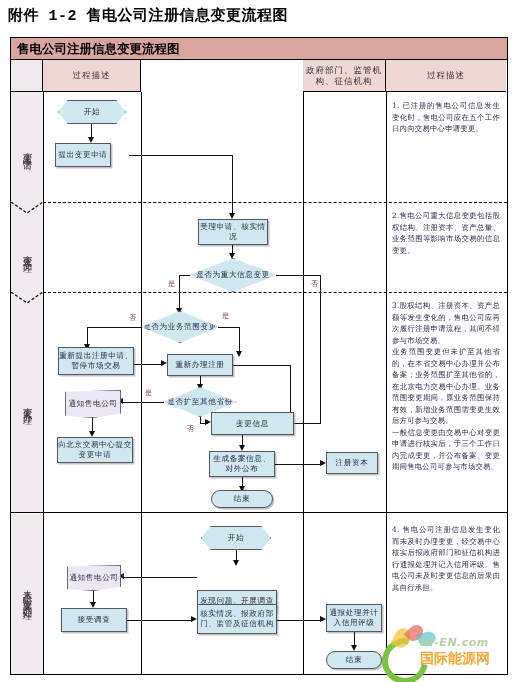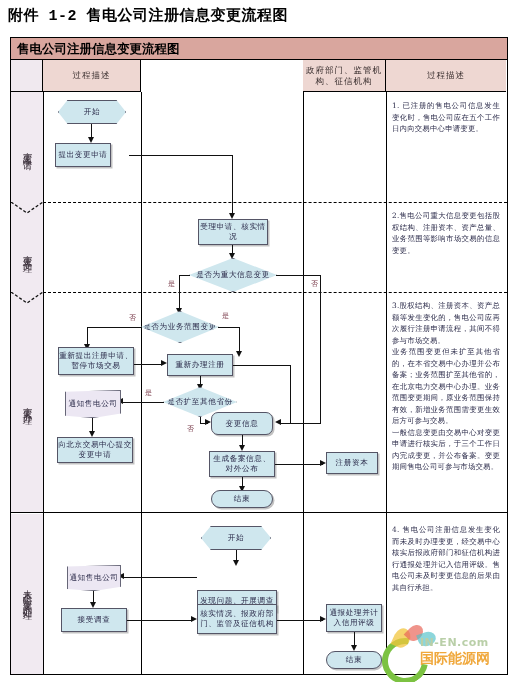--- a/index.html
+++ b/index.html
@@ -56,21 +56,21 @@
 
   .elabel{position:absolute;font-size:7px;color:#7a3b4a;font-family:"DejaVu Serif","Liberation Serif",serif;}
 
   
   .desc{position:absolute;font-size:7.4px;line-height:11.5px;color:#2b2b4a;text-align:justify;
     font-family:"DejaVu Serif","Liberation Serif",serif;letter-spacing:.2px;}
 
   
   .wm{position:absolute;right:0;bottom:0;width:140px;height:60px;pointer-events:none;}
   .wm .leaf{position:absolute;border-radius:50% 50% 50% 0;}
-  .wm .t1{position:absolute;left:42px;top:14px;font-size:11px;font-weight:bold;color:#b9cfa8;letter-spacing:.5px;}
+  .wm .t1{position:absolute;left:42px;top:14px;font-size:11px;font-style:italic;font-weight:bold;color:#b9cfa8;letter-spacing:.5px;}
   .wm .t2{position:absolute;left:42px;top:28px;font-size:14px;font-weight:bold;color:#f0a83c;letter-spacing:0;}
   .wm .ring{position:absolute;left:4px;top:16px;width:34px;height:34px;border:6px solid #7cc242;border-radius:50%;border-right-color:transparent;transform:rotate(-35deg);}
 </style>
 </head>
 <body>
 
 <div id="page">
 
   <div class="doc-title">附件 1-2  售电公司注册信息变更流程图</div>
 
@@ -175,21 +175,21 @@
     <div class="ln lnv" style="left:81px;top:380px;height:16px;"></div>
     <div class="ah down" style="left:78px;top:393px;"></div>
 
     <div class="node rect" style="left:46px;top:399px;width:76px;height:26px;">向北京交易中心提交变更申请</div>
 
     <div class="ln lnv" style="left:189px;top:379px;height:6px;"></div>
     <div class="ln lnh" style="left:189px;top:385px;width:8px;"></div>
     <div class="ah right" style="left:194px;top:381px;"></div>
     <span class="elabel" style="left:176px;top:386px;">否</span>
 
-    <div class="node rect" style="left:200px;top:374px;width:62px;height:23px;border-radius:7px;">变更信息</div>
+    <div class="node rect" style="left:200px;top:374px;width:83px;height:23px;">变更信息</div>
 
     <div class="ln lnv" style="left:231px;top:397px;height:13px;"></div>
     <div class="ah down" style="left:228px;top:407px;"></div>
 
     <div class="node rect" style="left:198px;top:413px;width:66px;height:26px;">生成备案信息、对外公布</div>
 
     <div class="ln lnh" style="left:264px;top:426px;width:48px;"></div>
     <div class="ah right" style="left:309px;top:422px;"></div>
     <div class="node rect" style="left:315px;top:414px;width:52px;height:22px;">注册资本</div>
 

